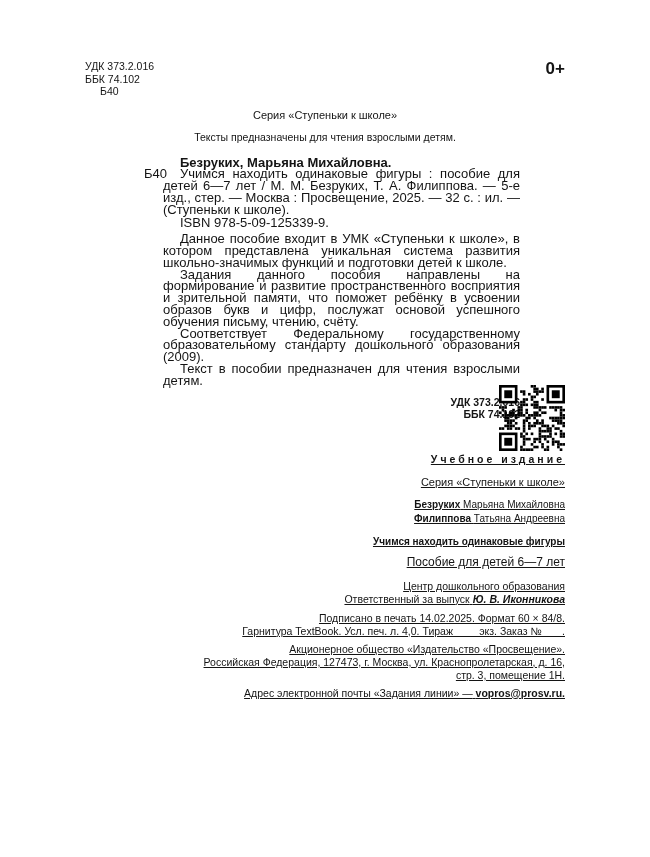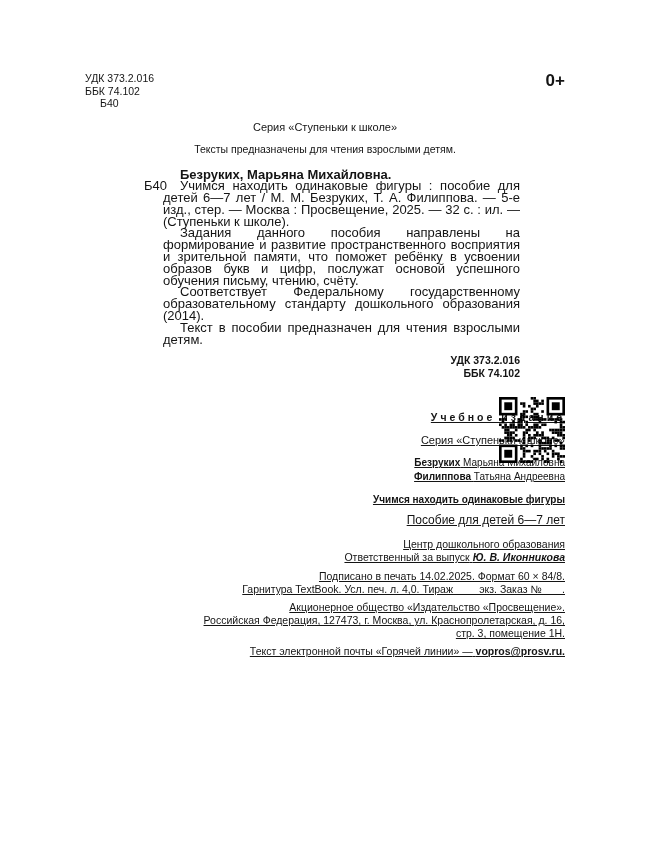--- a/index.html
+++ b/index.html
@@ -1,20 +1,20 @@
 <!DOCTYPE html>
 <html><head>
 <meta charset="utf-8">
 <style>
   html, body { margin: 0; padding: 0; background: #ffffff; }
   .page {
     position: relative;
     width: 650px;
     height: 771px;
-    margin: 12px auto;
+    margin: 0 auto;
     background: #ffffff;
     color: #141414;
     font-family: "Liberation Sans", sans-serif;
     font-size: 11px;
     line-height: 13px;
     padding: 60px 85px 0 85px;
     box-sizing: border-box;
     overflow: hidden;
   }
   p { margin: 0; }
@@ -95,22 +95,24 @@
 
   <div class="centered series-line">Серия «Ступеньки к школе»</div>
   <div class="centered note-line">Тексты предназначены для чтения взрослыми детям.</div>
 
   <div class="catalog">
     <p class="catalog-author">Безруких, Марьяна Михайловна.</p>
     <p class="catalog-entry">
       <span class="margin-code">Б40</span>
       <span>Учимся находить одинаковые фигуры : пособие для детей 6—7 лет / М. М. Безруких, Т. А. Филиппова. — 5-е изд., стер. — Москва : Просвещение, 2025. — 32 с. : ил. — (Ступеньки к школе).</span>
     </p>
+    <p class="catalog-isbn">ISBN 978-5-09-125339-9.</p>
+    <p class="annot annot-first">Данное пособие входит в УМК «Ступеньки к школе», в котором представлена уникальная система развития школьно-значимых функций и подготовки детей к школе.</p>
     <p class="annot">Задания данного пособия направлены на формирование и развитие пространственного восприятия и зрительной памяти, что поможет ребёнку в усвоении образов букв и цифр, послужат основой успешного обучения письму, чтению, счёту.</p>
-    <p class="annot">Соответствует Федеральному государственному образовательному стандарту дошкольного образования (2014).</p>
+    <p class="annot">Соответствует Федеральному государственному образовательному стандарту дошкольного образования (2009).</p>
     <p class="annot">Текст в пособии предназначен для чтения взрослыми детям.</p>
   </div>
 
   <div class="catalog-refs">
     <div>УДК 373.2.016</div>
     <div>ББК 74.102</div>
   </div>
 
   <div class="imprint">
     <div class="edition-kind">Учебное издание</div>
@@ -141,21 +143,21 @@
       <div>Гарнитура TextBook. Усл. печ. л. 4,0. Тираж&nbsp;&nbsp;&nbsp;&nbsp;&nbsp;&nbsp;&nbsp;&nbsp; экз. Заказ №&nbsp;&nbsp;&nbsp;&nbsp;&nbsp;&nbsp; .</div>
     </div>
 
     <div class="publisher">
       <div>Акционерное общество «Издательство «Просвещение».</div>
       <div>Российская Федерация, 127473, г. Москва, ул. Краснопролетарская, д. 16,</div>
       <div>стр. 3, помещение 1Н.</div>
     </div>
 
     <div class="email-line">
-      <span>Текст электронной почты «Горячей линии» —</span>
+      <span>Адрес электронной почты «Задания линии» —</span>
       <span class="email">vopros@prosv.ru.</span>
     </div>
   </div>
 
   <div class="qr"><svg xmlns="http://www.w3.org/2000/svg" width="66" height="66" fill="#000">
         <rect x="31.68" y="0.00" width="2.64" height="2.64"></rect>
         <rect x="34.32" y="0.00" width="2.64" height="2.64"></rect>
         <rect x="34.32" y="2.64" width="2.64" height="2.64"></rect>
         <rect x="36.96" y="2.64" width="2.64" height="2.64"></rect>
         <rect x="42.24" y="2.64" width="2.64" height="2.64"></rect>

